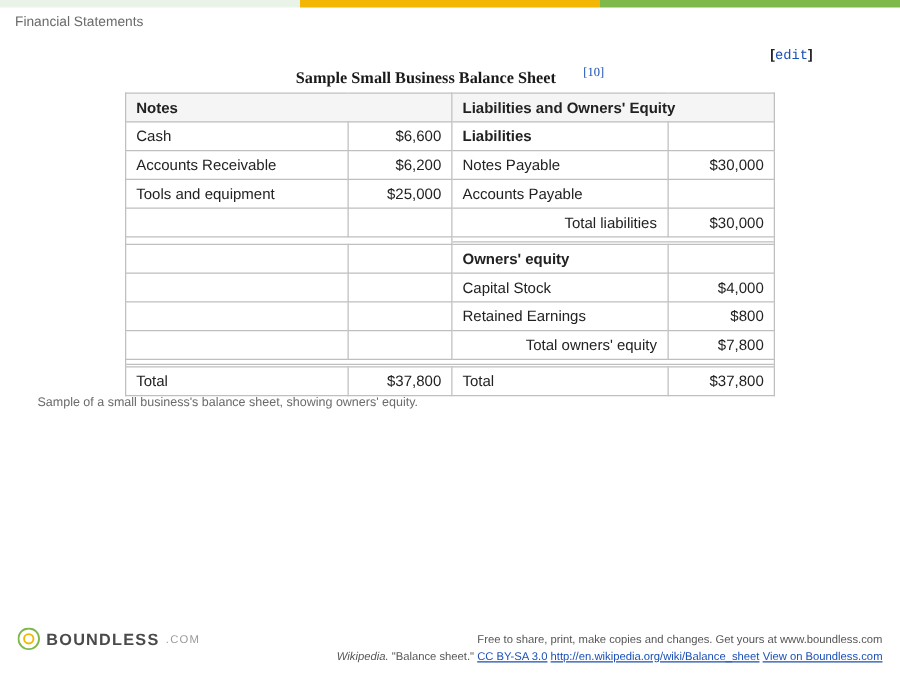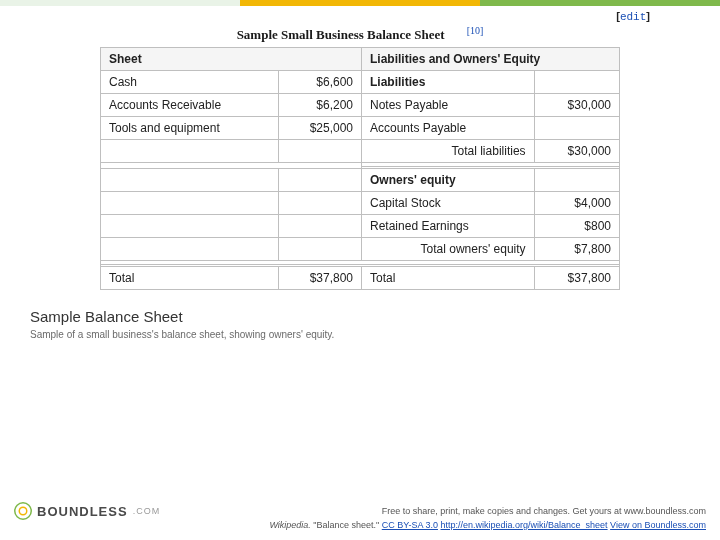--- a/index.html
+++ b/index.html
@@ -37,34 +37,37 @@
 </style>
 </head>
 <body>
 
 <div class="wrap">
   <div class="topbar">
     <div class="seg1"></div>
       <div class="seg2"></div>
       <div class="seg3"></div>
   </div>
+  <div class="header">
+    <span>Financial Statements</span>
+  </div>
 
   <div class="content">
     <div class="editrow">
       <span class="br">[</span><a href="#">edit</a><span class="br">]</span>
     </div>
 
     <div class="figtitle">
       <span>Sample Small Business Balance Sheet</span><sup>[10]</sup>
     </div>
 
     <table class="sheet">
       <tbody>
           <tr>
-        <th colspan="2">Sheet</th>
+        <th colspan="2">Notes</th>
         <th colspan="2">Liabilities and Owners' Equity</th>
       </tr>
       <tr>
         <td>Cash</td>
         <td class="num">$6,600</td>
         <td class="section">Liabilities</td>
         <td class="num"></td>
       </tr>
       <tr>
         <td>Accounts Receivable</td>
@@ -121,21 +124,20 @@
           </tr>
       <tr>
         <td class="label-it" style="text-align:left">Total</td>
         <td class="num">$37,800</td>
         <td class="label-it" style="text-align:left">Total</td>
         <td class="num">$37,800</td>
       </tr>
     </tbody>
       </table>
 
-    <div class="caption-title">Sample Balance Sheet</div>
     <div class="caption-sub">Sample of a small business's balance sheet, showing owners' equity.</div>
   </div>
 
   <div class="footer">
     <div class="brand">
       <svg class="logo" viewBox="0 0 24 24">
         <circle cx="12" cy="12" r="11" fill="none" stroke="#7fb94c" stroke-width="2"></circle>
         <circle cx="12" cy="12" r="5" fill="none" stroke="#f2b705" stroke-width="2"></circle>
       </svg>
       <span class="name">BOUNDLESS</span>

